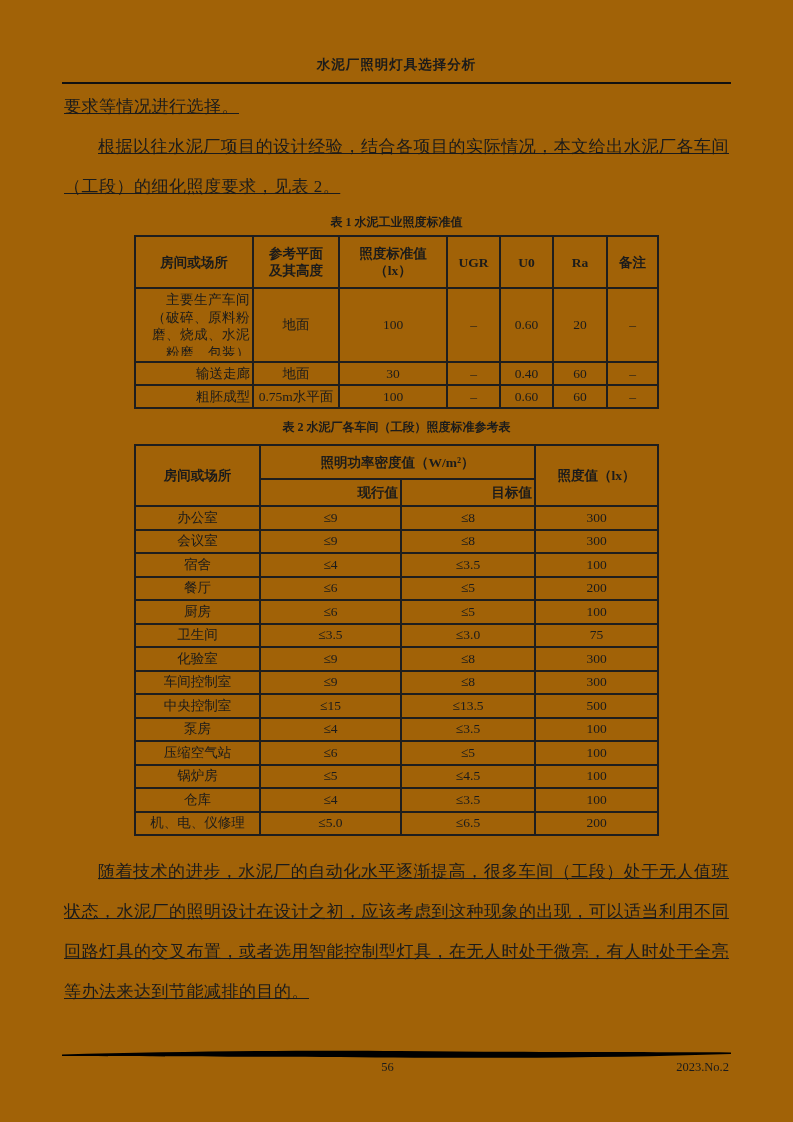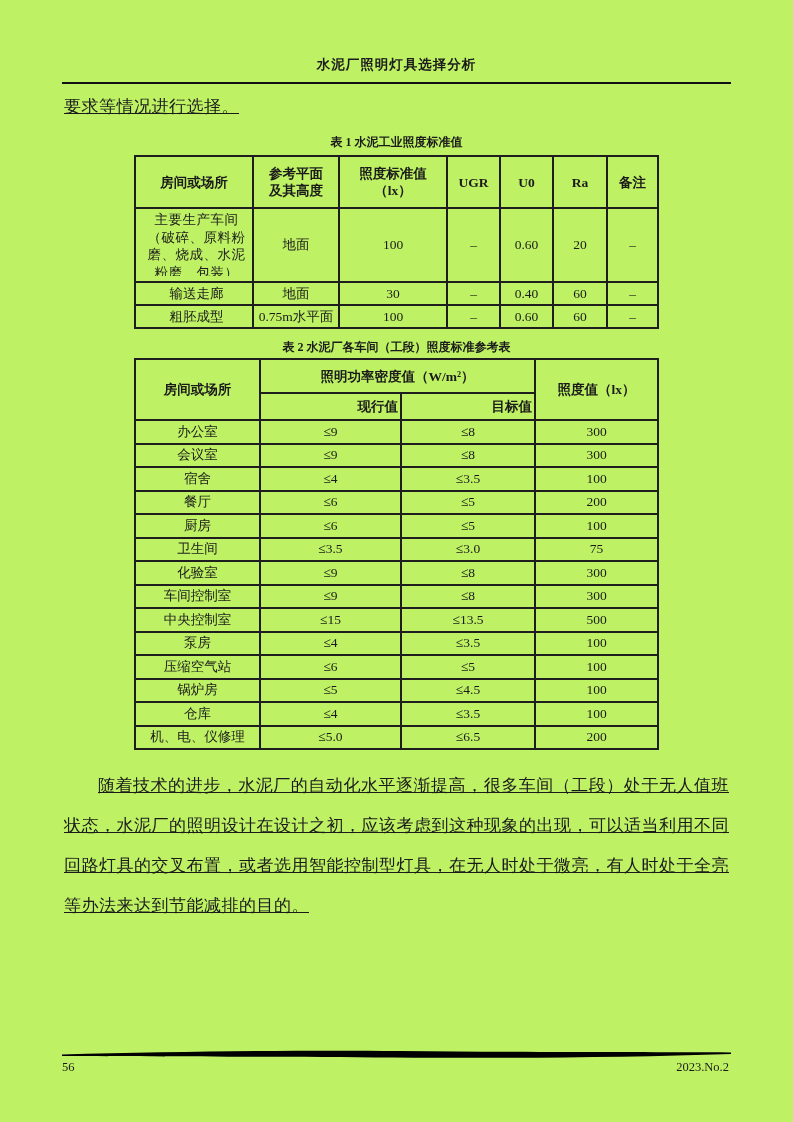--- a/index.html
+++ b/index.html
@@ -1,21 +1,21 @@
 <!DOCTYPE html>
 <html><head>
 <meta charset="utf-8">
 <style>
   html, body { margin: 0; padding: 0; background: #e8e8e8; }
   .page {
     position: relative;
     width: 793px;
     height: 1122px;
     margin: 0 auto;
-    background: #bef264;
+    background: #a16207;
     font-family: "Liberation Serif", "DejaVu Serif", serif;
     color: #1b1b1b;
     overflow: hidden;
   }
   .header-title {
     padding-top: 55px;
     text-align: center;
     font-size: 13.5px;
     font-weight: bold;
     line-height: 19px;
@@ -38,40 +38,40 @@
   p.p1 { margin-top: 3px; }
   p.indent { text-indent: 2em; }
   p.p3 { margin-top: 16px; }
   .tbl-title {
     text-align: center;
     font-weight: bold;
     font-size: 12px;
     line-height: 20px;
   }
   .t1-title { margin-top: 5px; margin-bottom: 3px; }
-  .t2-title { margin-top: 8px; margin-bottom: 1px; }
+  .t2-title { margin-top: 8px; margin-bottom: 7px; }
   table {
     border-collapse: collapse;
     margin: 0 auto;
     table-layout: fixed;
     width: 523px;
   }
   th, td {
     border: 2px solid #1e1e1e;
     font-size: 13.5px;
     text-align: center;
     vertical-align: middle;
     padding: 0 2px;
     overflow: hidden;
   }
   th { font-weight: bold; white-space: pre-line; line-height: 17px; }
   
   .t1 tr.hdr th { height: 50px; }
   .t1 td { height: 21px; }
-  .t1 td.room { text-align: center; padding-left: 7px; }
+  .t1 td.room { text-align: right; padding-left: 7px; }
   .t1 tr.main td { height: 70px; }
   .t1 tr.main td.room { vertical-align: top; padding-top: 2px; }
   .t1 .clip {
     height: 65px;
     overflow: hidden;
     line-height: 17.5px;
     font-size: 13.5px;
     letter-spacing: 0.5px;
   }
   
@@ -88,40 +88,41 @@
   .footer-rule-svg { display: block; width: 100%; height: 12px; }
   .footer-row {
     position: relative;
     height: 18px;
     font-size: 12.5px;
     margin-top: 0px;
   }
   .pageno {
     position: absolute;
     left: 0; right: 18px;
-    text-align: left;
+    text-align: center;
   }
   .issue {
     position: absolute;
     right: 2px;
     top: 0;
     text-align: right;
   }
 </style>
 </head>
 <body>
 
 <div class="page">
 
   <div class="header-title">水泥厂照明灯具选择分析</div>
   <div class="header-rule"></div>
 
   <div class="content">
 
     <p class="body p1">要求等情况进行选择。</p>
+    <p class="body indent">根据以往水泥厂项目的设计经验，结合各项目的实际情况，本文给出水泥厂各车间（工段）的细化照度要求，见表 2。</p>
 
     <div class="tbl-title t1-title">表 1 水泥工业照度标准值</div>
     <table class="t1">
       <colgroup>
         <col style="width:118px">
           <col style="width:86px">
           <col style="width:108px">
         <col style="width:53px">
           <col style="width:53px">
           <col style="width:54px">

